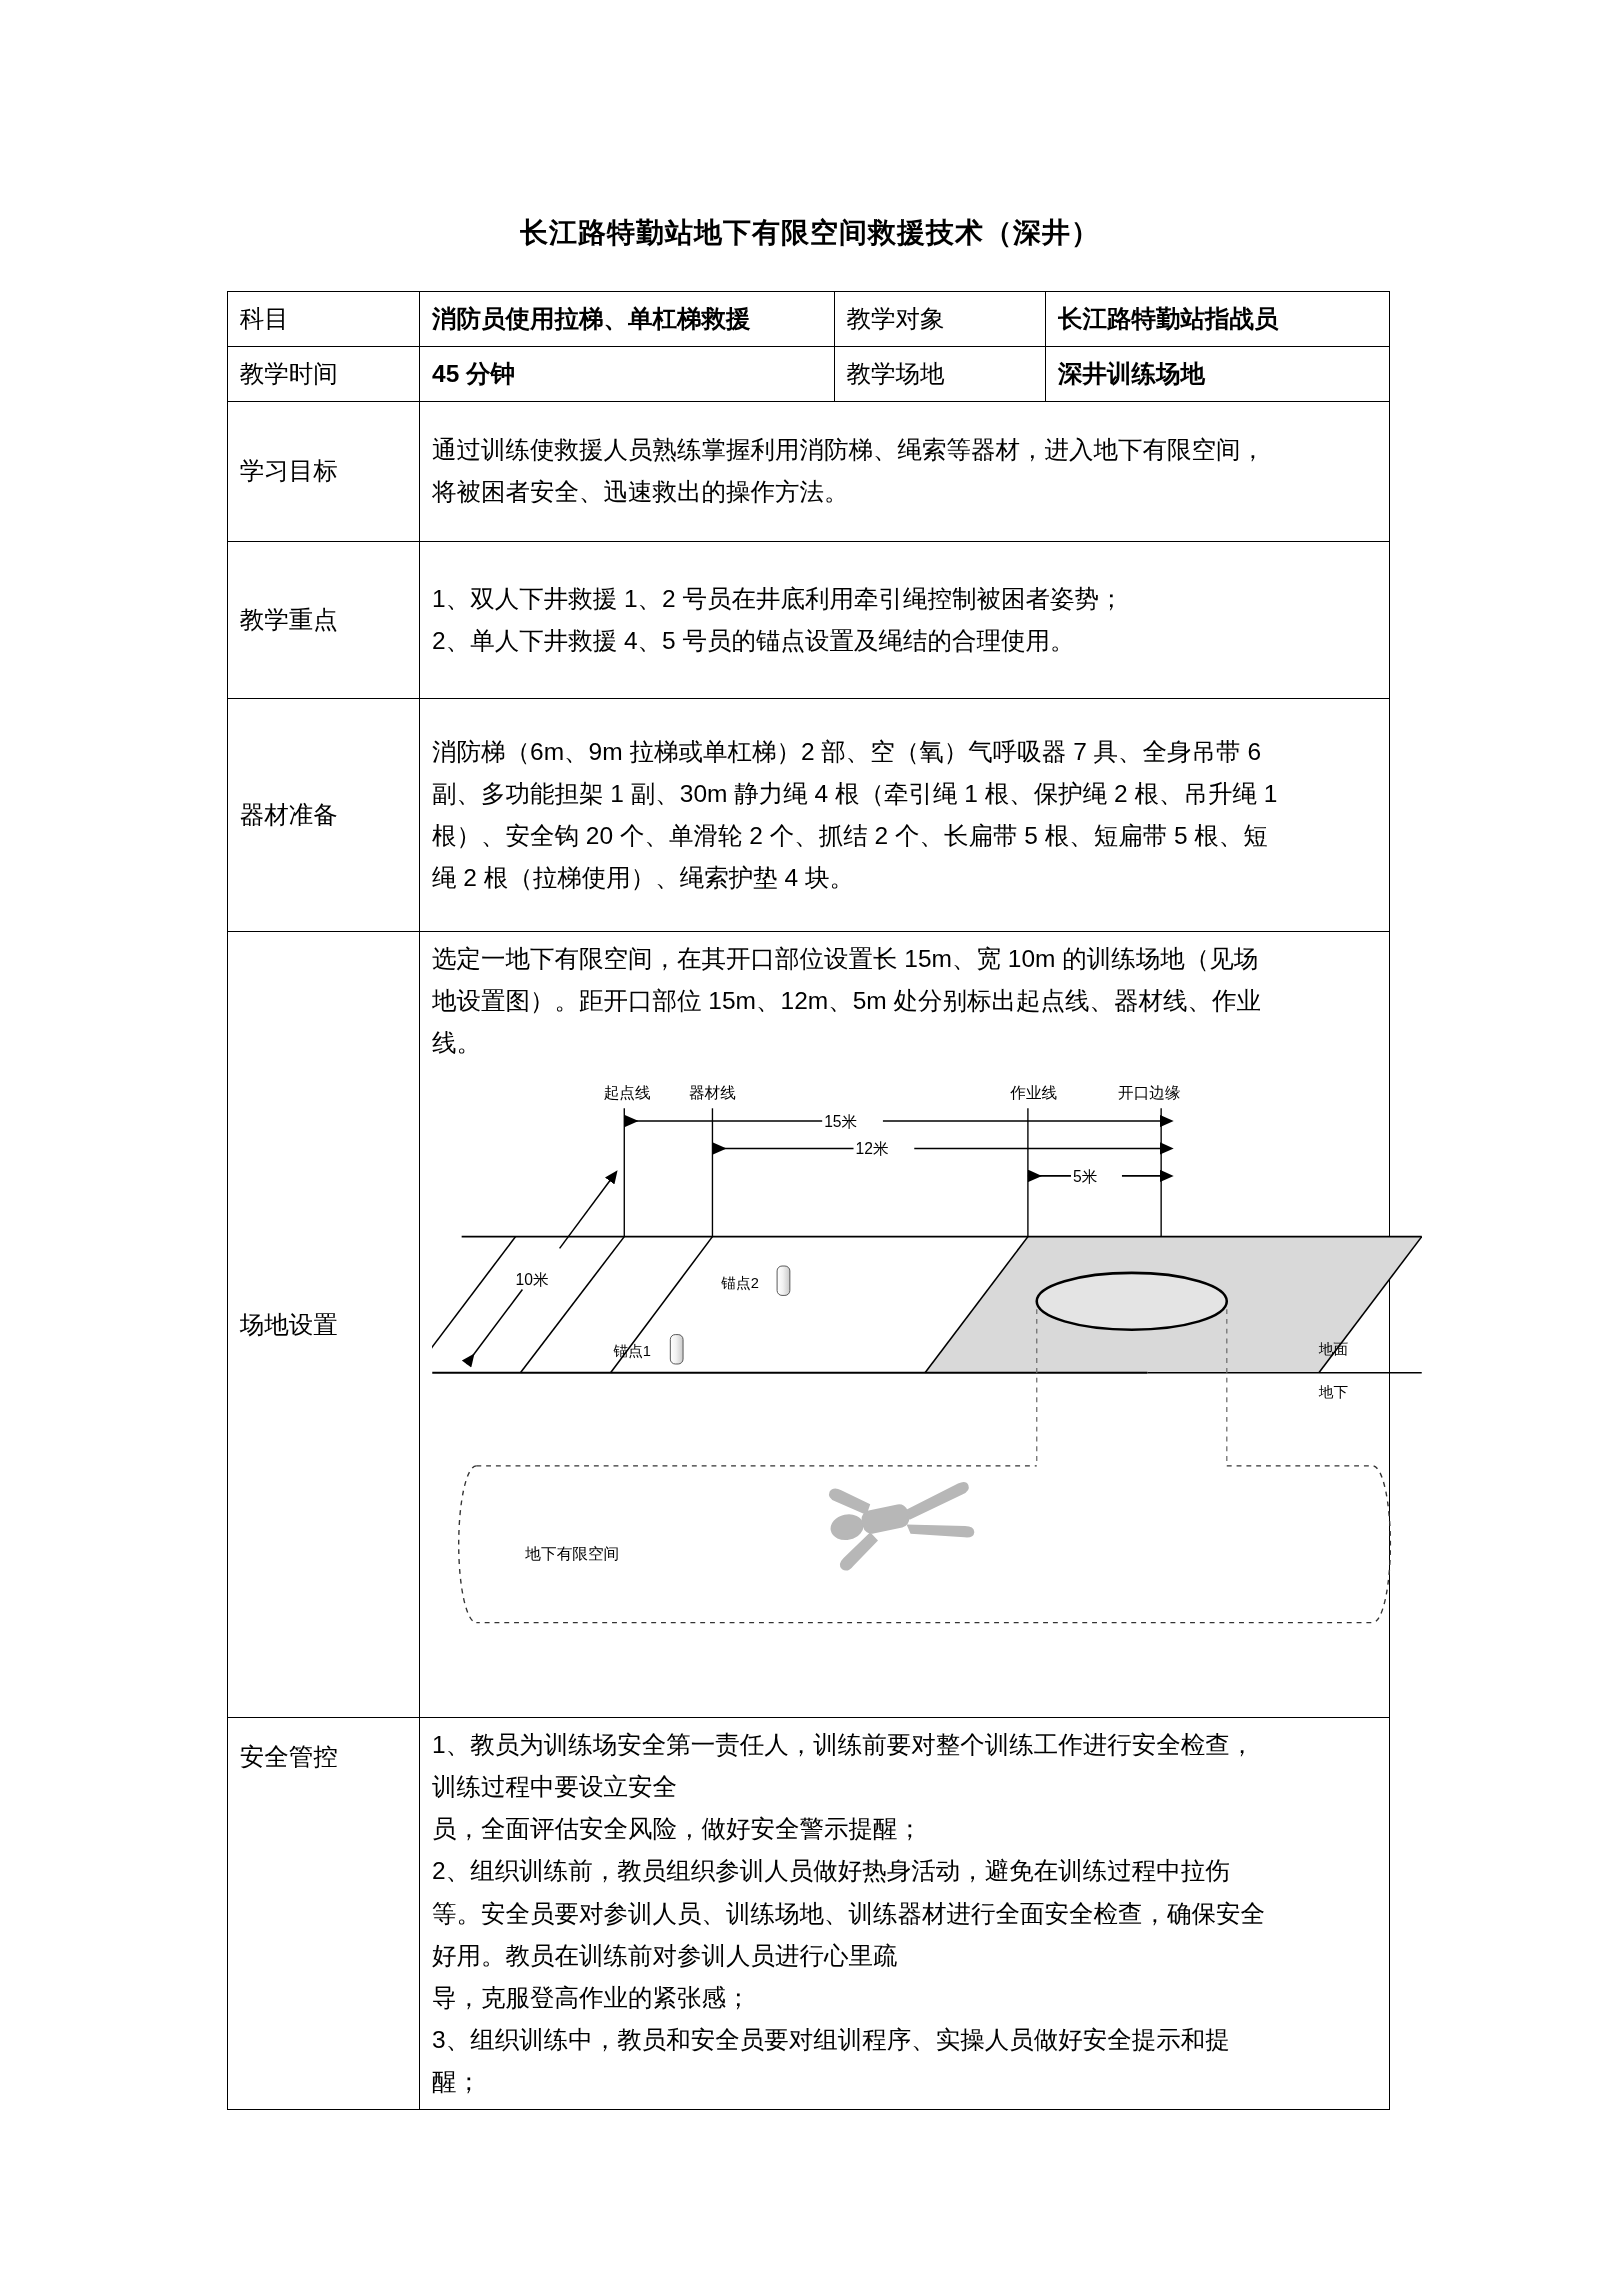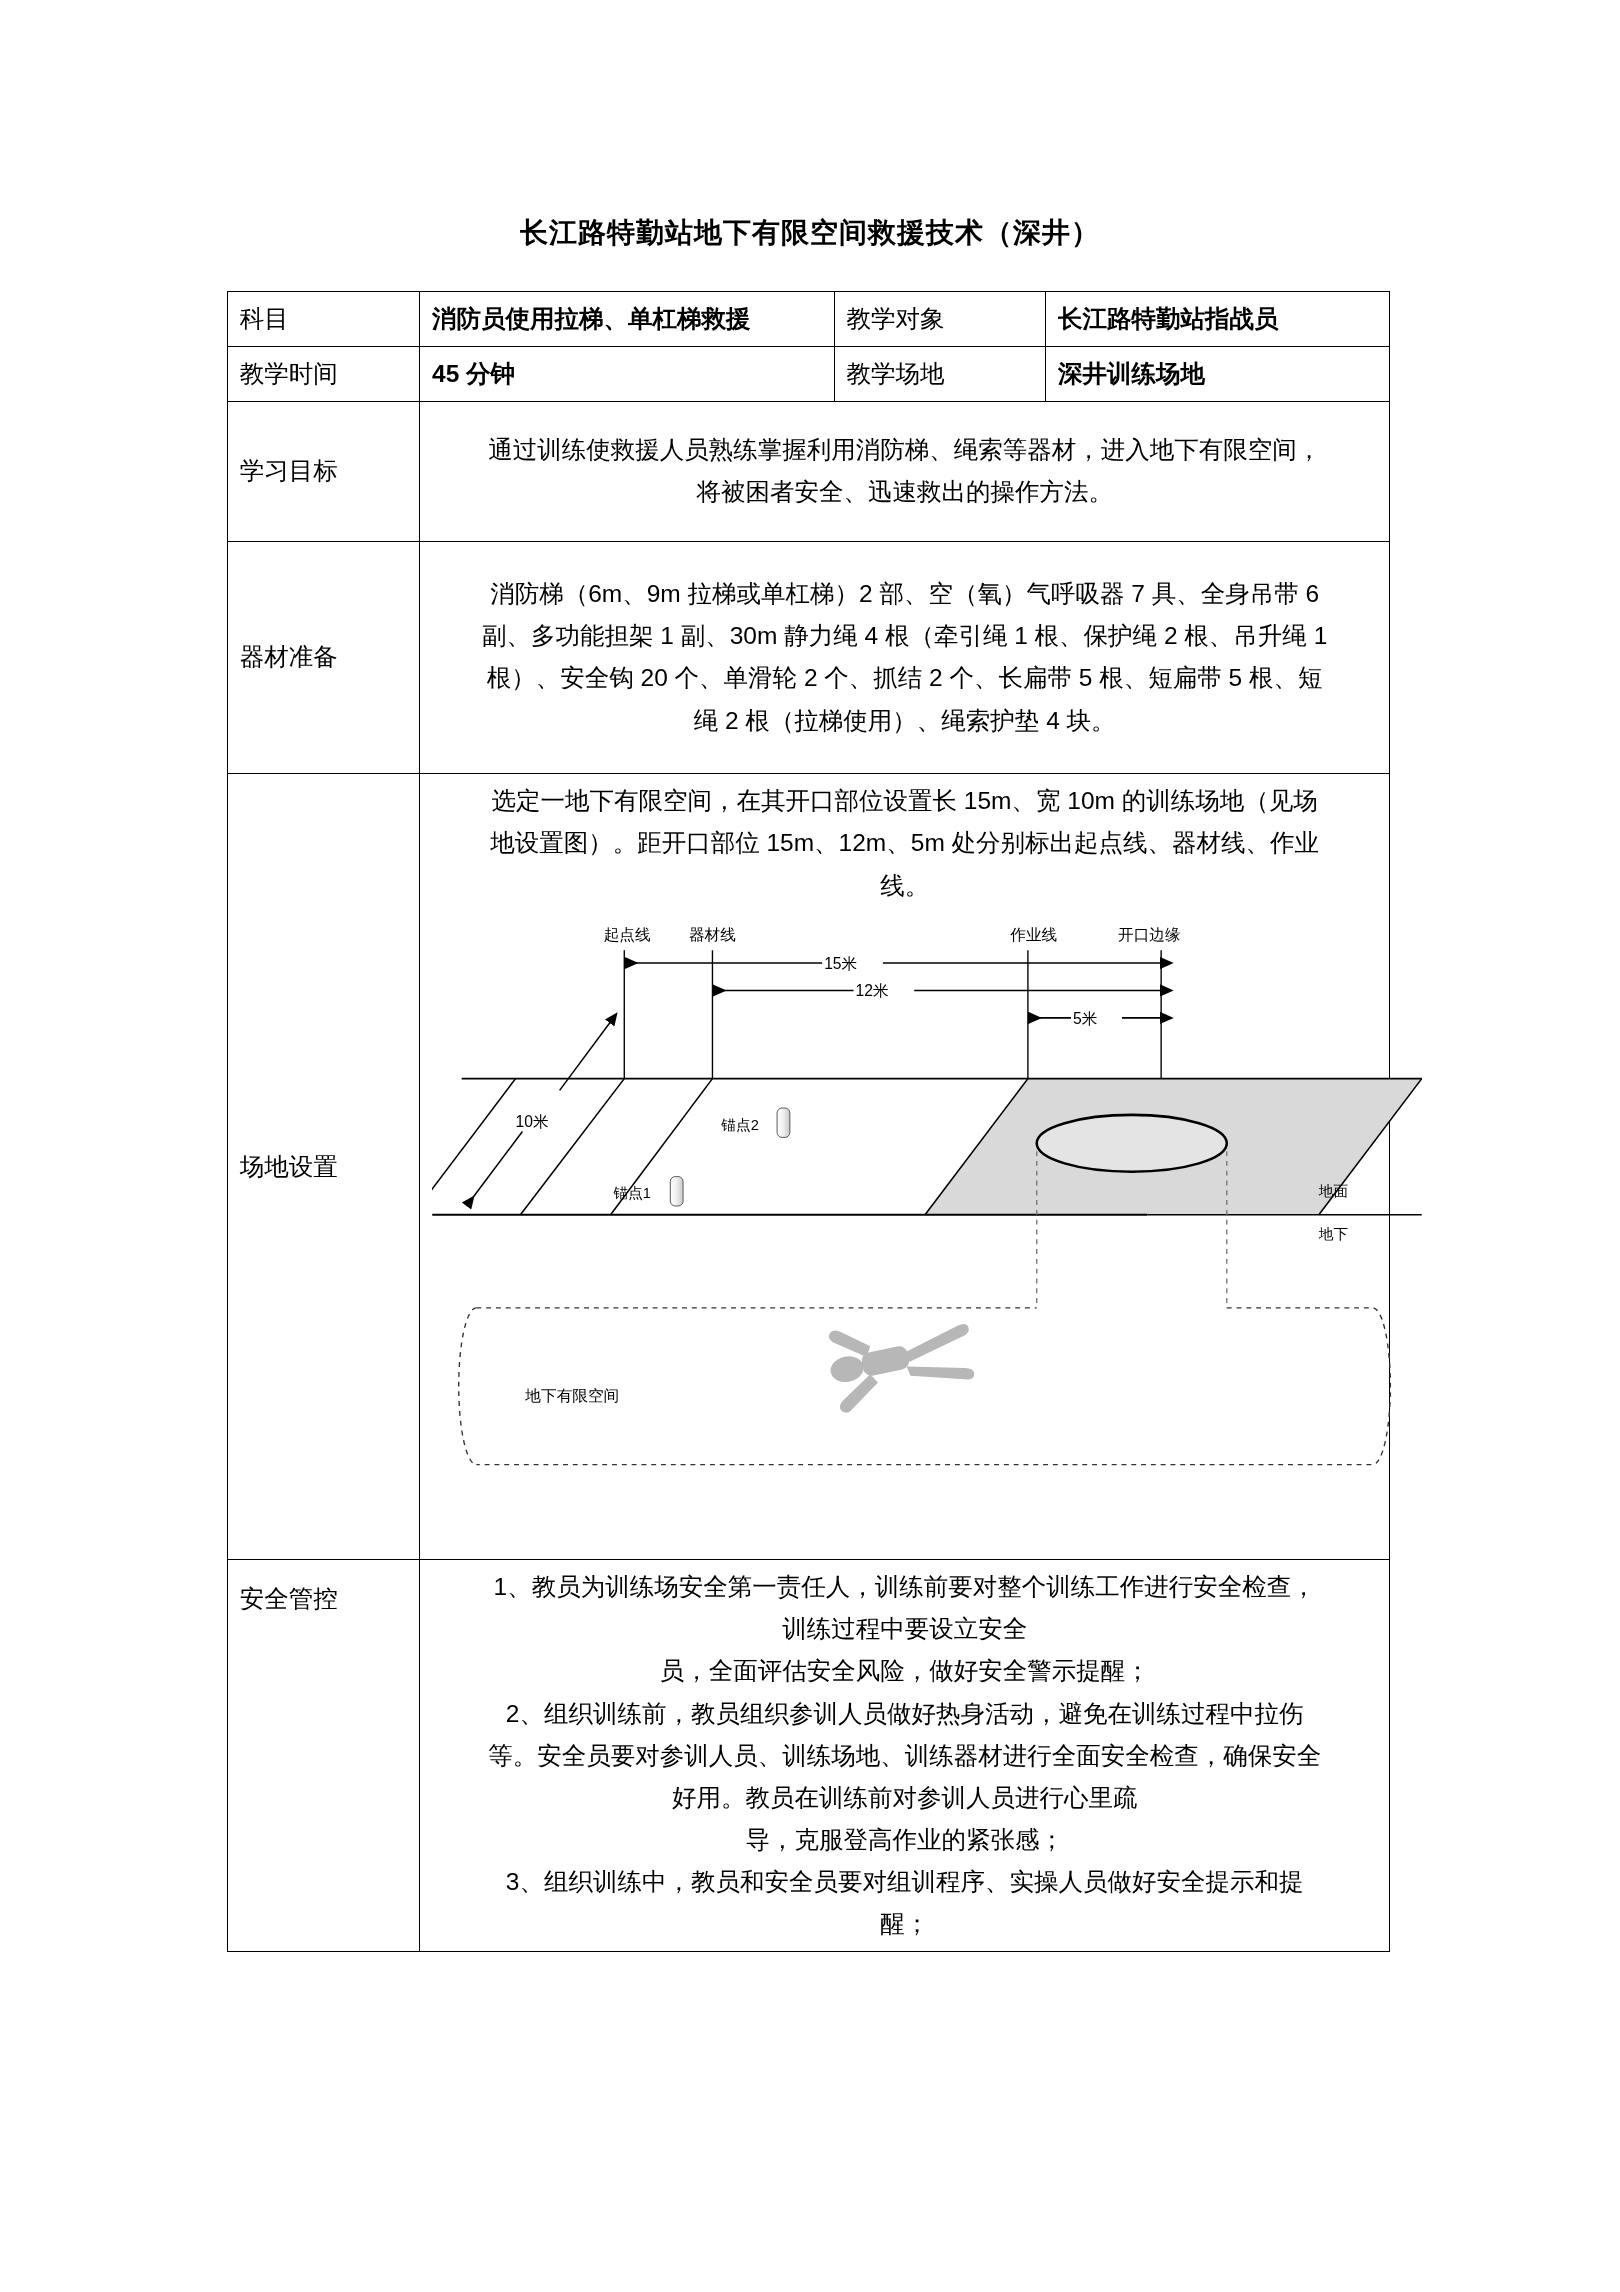--- a/index.html
+++ b/index.html
@@ -51,21 +51,21 @@
     font-family: "Liberation Sans", "DejaVu Sans", sans-serif;
   }
   td.lbl {
     width: 160px;
   }
   td.val-mid {
     text-align: left;
     font-weight: bold;
   }
   td.body {
-    text-align: center;
+    text-align: left;
     vertical-align: top;
     padding: 13.7px 15.7px 13.7px 15.7px;
     margin-top: 31px;
   }
   td.body.vmid { vertical-align: middle; }
   .ln { display: block; white-space: normal; }
 
   
   .diagram-wrap {
     position: relative;
@@ -104,20 +104,27 @@
       </tr>
 
       <tr>
         <td class="lbl">学习目标</td>
         <td class="body vmid" colspan="3" style="height:127px">
           <span class="ln">通过训练使救援人员熟练掌握利用消防梯、绳索等器材，进入地下有限空间，</span>
           <span class="ln">将被困者安全、迅速救出的操作方法。</span>
         </td>
       </tr>
 
+      <tr>
+        <td class="lbl">教学重点</td>
+        <td class="body vmid" colspan="3" style="height:145px">
+          <span class="ln">1、双人下井救援 1、2 号员在井底利用牵引绳控制被困者姿势；</span>
+          <span class="ln">2、单人下井救援 4、5 号员的锚点设置及绳结的合理使用。</span>
+        </td>
+      </tr>
 
 
       <tr>
         <td class="lbl">器材准备</td>
         <td class="body vmid" colspan="3" style="height:220px">
           <span class="ln">消防梯（6m、9m 拉梯或单杠梯）2 部、空（氧）气呼吸器 7 具、全身吊带 6</span>
           <span class="ln">副、多功能担架 1 副、30m 静力绳 4 根（牵引绳 1 根、保护绳 2 根、吊升绳 1</span>
           <span class="ln">根）、安全钩 20 个、单滑轮 2 个、抓结 2 个、长扁带 5 根、短扁带 5 根、短</span>
           <span class="ln">绳 2 根（拉梯使用）、绳索护垫 4 块。</span>
         </td>

